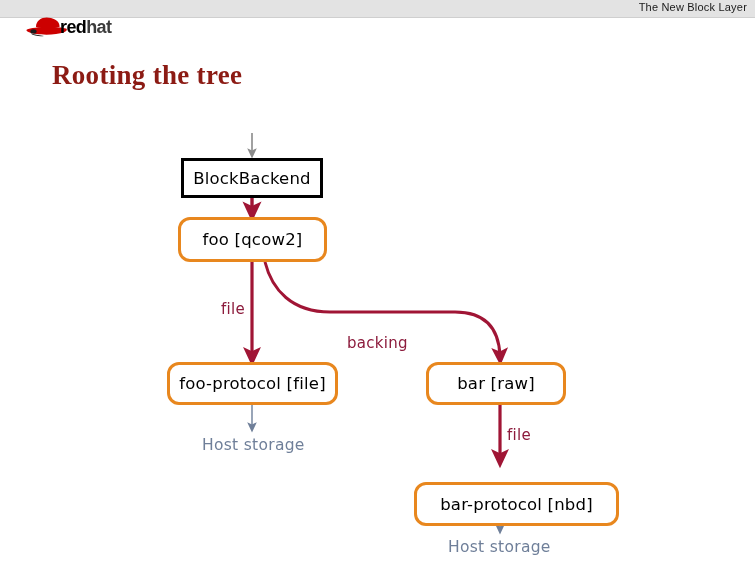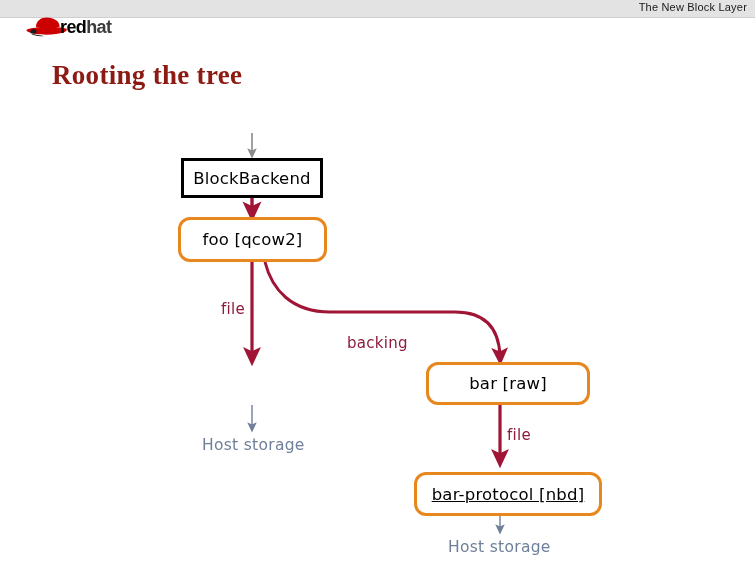--- a/index.html
+++ b/index.html
@@ -201,26 +201,29 @@
   </svg>
 
   <div class="node block-backend" style="left:181px; top:158px; width:142px; height:40px;">
     <span class="node-label">BlockBackend</span>
   </div>
 
   <div class="node format-node" style="left:178px; top:217px; width:149px; height:45px;">
     <span class="node-label">foo [qcow2]</span>
   </div>
 
-
-  <div class="node format-node" style="left:426px; top:362px; width:164px; height:43px;">
+  <div class="node protocol-node" style="left:167px; top:362px; width:171px; height:43px;">
+    <span class="node-label">foo-protocol [file]</span>
+  </div>
+
+  <div class="node format-node" style="left:426px; top:362px; width:140px; height:43px;">
     <span class="node-label">bar [raw]</span>
   </div>
 
-  <div class="node protocol-node" style="left:414px; top:472px; width:188px; height:44px;text-decoration:underline;">
+  <div class="node protocol-node" style="left:414px; top:482px; width:205px; height:44px;">
     <span class="node-label">bar-protocol [nbd]</span>
   </div>
 
   <div class="ext-label" style="left:202px; top:436px;">Host storage</div>
   <div class="ext-label" style="left:448px; top:538px;">Host storage</div>
 
   <div class="edge-label" style="left:221px; top:300px;">file</div>
   <div class="edge-label" style="left:347px; top:286px;margin-top:48px;">backing</div>
   <div class="edge-label" style="left:507px; top:426px;">file</div>
 

